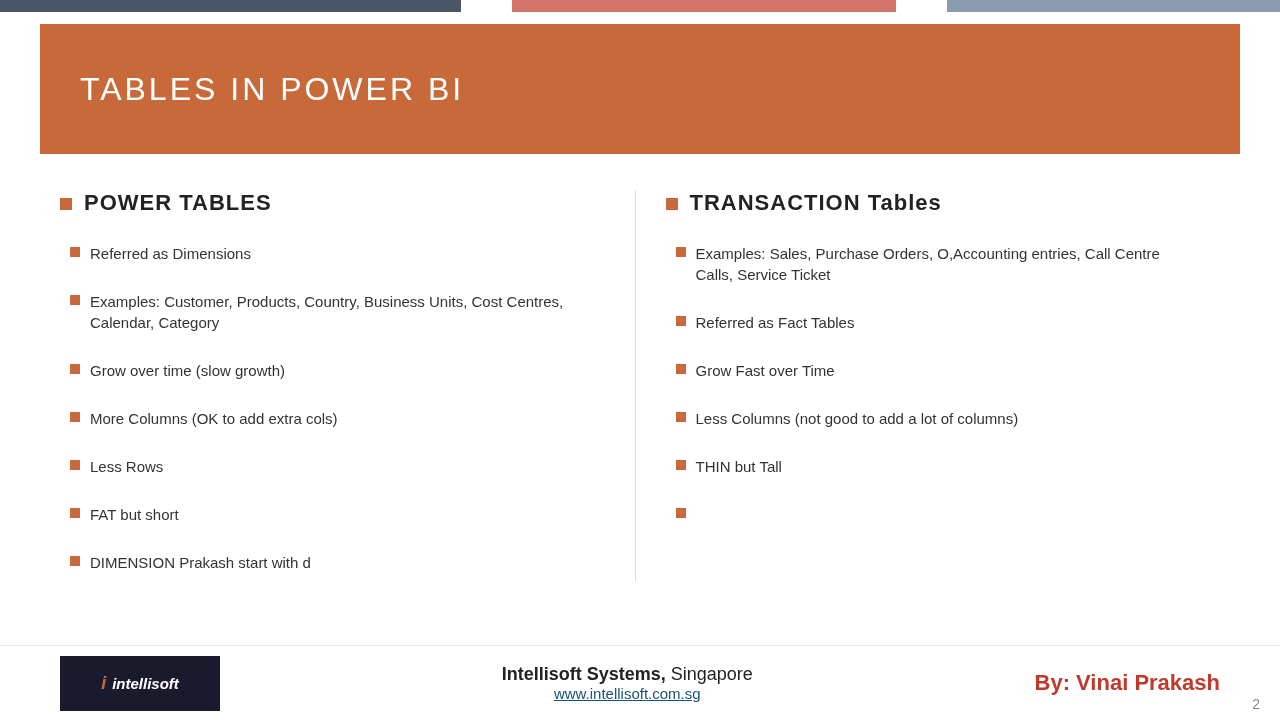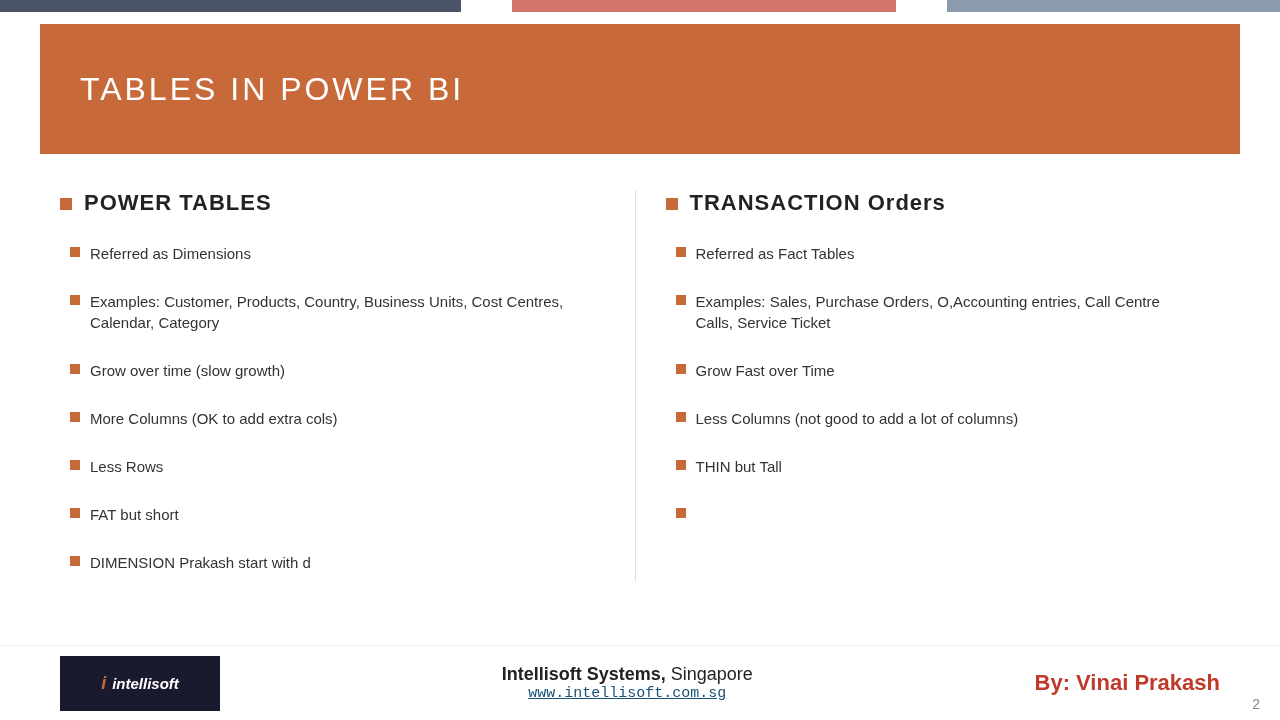--- a/index.html
+++ b/index.html
@@ -161,21 +161,20 @@
       color: #222;
     }
     .footer-company strong {
       font-weight: 800;
     }
     .footer-link {
       display: block;
       font-size: 15px;
       color: #1a5276;
       text-decoration: underline;
-      font-family: Liberation Mono, monospace;
     }
     .footer-author {
       font-size: 22px;
       font-weight: 800;
       color: #c0392b;
       flex-shrink: 0;
       text-align: right;
     }
     .footer-page {
       position: absolute;
@@ -245,30 +244,30 @@
         <span>DIMENSION Prakash start with d</span>
       </li>
     </ul>
   </div>
 
   <div class="column-divider"></div>
 
   <div class="column column-right">
     <div class="section-heading">
       <div class="bullet-square"></div>
-      <span class="section-title">TRANSACTION Orders</span>
+      <span class="section-title">TRANSACTION Tables</span>
     </div>
     <ul class="sub-list">
       <li>
         <div class="sub-bullet"></div>
+        <span>Examples: Sales, Purchase Orders, O,Accounting entries, Call Centre Calls, Service Ticket</span>
+      </li>
+      <li>
+        <div class="sub-bullet"></div>
         <span>Referred as Fact Tables</span>
-      </li>
-      <li>
-        <div class="sub-bullet"></div>
-        <span>Examples: Sales, Purchase Orders, O,Accounting entries, Call Centre Calls, Service Ticket</span>
       </li>
       <li>
         <div class="sub-bullet"></div>
         <span>Grow Fast over Time</span>
       </li>
       <li>
         <div class="sub-bullet"></div>
         <span>Less Columns (not good to add a lot of columns)</span>
       </li>
       <li>

